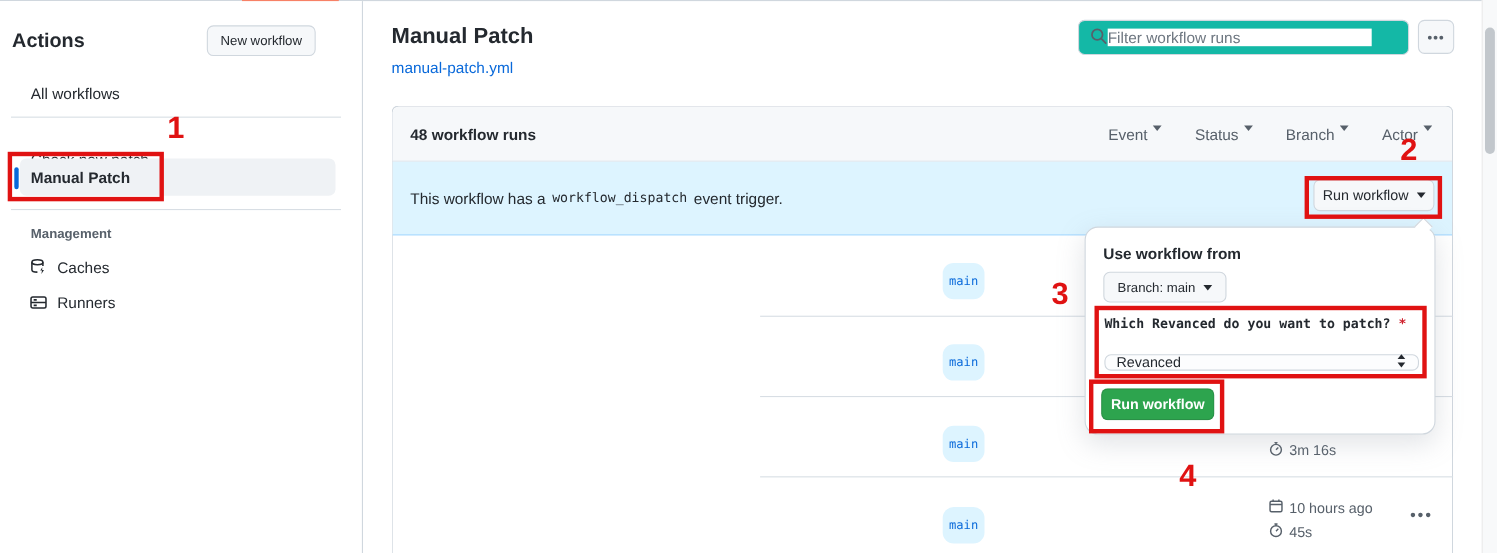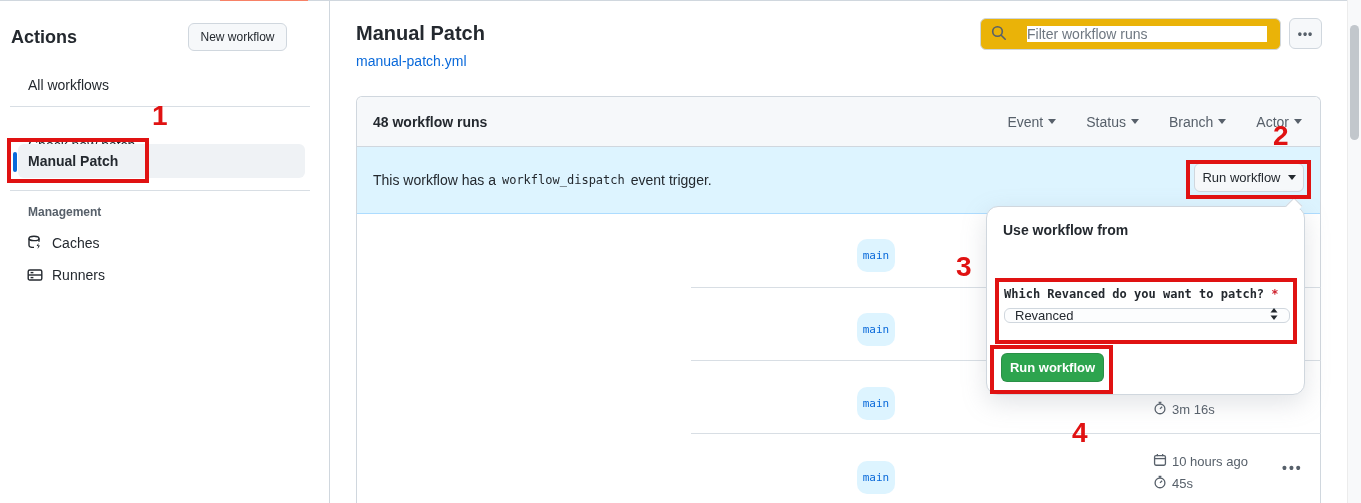--- a/index.html
+++ b/index.html
@@ -32,51 +32,51 @@
   .selected-item .lbl { margin-left:10px; font-weight:700; font-size:14px; }
   .selected-bar { position:absolute; top:151px; left:13px; width:4px; height:20px; background:#0969da; border-radius:3px; }
   .mgmt-header { position:absolute; top:204px; left:28px; font-size:12px; font-weight:700; color:#57606a; }
   .mgmt-item { position:absolute; left:27px; display:flex; align-items:center; gap:9px; font-size:14px; cursor:pointer; }
   .mgmt-caches { top:234px; } .mgmt-runners { top:266px; }
   .mgmt-item svg { display:block; }
 
   
   .page-title { position:absolute; top:22px; left:356px; font-size:20px; font-weight:600; }
   .file-link { position:absolute; top:53px; left:356px; font-size:14px; color:#0969da; cursor:pointer; }
-  .filter-box { position:absolute; top:18px; left:980px; width:301px; height:32px; border:1px solid #d0d7de; border-radius:6px; background:#eab308; display:flex; align-items:center; padding-left:10px; gap:20px; }
+  .filter-box { position:absolute; top:18px; left:980px; width:301px; height:32px; border:1px solid #d0d7de; border-radius:6px; background:#14b8a6; display:flex; align-items:center; padding-left:10px; gap:0; }
   .filter-box input { border:none; outline:none; font-size:14px; color:#24292f; width:240px; font-family:"Liberation Sans",sans-serif; }
   .filter-box input::placeholder { color:#6e7781; }
   .more-btn { position:absolute; top:18px; left:1289px; width:33px; height:31px; border-radius:6px; letter-spacing:1px; font-weight:700; color:#57606a; }
 
   
   .runs-card { position:absolute; top:96px; left:356px; width:965px; height:407px; border:1px solid #d0d7de; border-bottom:none; border-radius:6px 6px 0 0; background:#fff; }
   .runs-head { position:absolute; top:0; left:0; width:100%; height:50px; background:#f6f8fa; border-bottom:1px solid #d0d7de; border-radius:6px 6px 0 0; display:flex; align-items:center; justify-content:space-between; padding:0 16px; }
   .runs-count { font-weight:700; font-size:14px; }
   .head-filters { display:flex; gap:30px; margin-right:2px; }
-  .head-filter { color:#57606a; font-size:14px; display:flex; align-items:center; gap:5px; cursor:pointer; }
+  .head-filter { color:#57606a; font-size:14px; display:flex; gap:5px; cursor:pointer; }
   .caret { width:0; height:0; border-left:4px solid transparent; border-right:4px solid transparent; border-top:5px solid #57606a; display:inline-block; }
   .caret.dark { border-top-color:#24292f; }
 
   .banner { position:absolute; top:50px; left:0; width:100%; height:67px; background:#ddf4ff; border-bottom:1px solid rgba(84,174,255,0.35); display:flex; align-items:center; padding:16px 16px; font-size:14px; }
   .banner .code { font-family:"DejaVu Sans Mono",monospace; font-size:12px; margin:0 6px; }
   .run-workflow-dd { position:absolute; top:16px; left:837px; width:110px; height:29px; gap:7px; font-size:13px; }
 
   .row-divider { position:absolute; left:334px; width:630px; height:1px; background:#d8dee4; }
   .main-badge { position:absolute; left:500px; width:38px; height:33px; background:#ddf4ff; color:#0969da; border-radius:10px; font-family:"DejaVu Sans Mono",monospace; font-size:11px; display:flex; align-items:center; justify-content:center; cursor:pointer; }
   .meta { position:absolute; left:796px; display:flex; align-items:center; gap:5px; color:#57606a; font-size:13px; }
   .kebab { position:absolute; left:925px; color:#57606a; font-size:14px; letter-spacing:2px; font-weight:700; cursor:pointer; }
 
   
   .popover { position:absolute; top:206px; left:986px; width:319px; height:189px; background:#fff; border:1px solid #d0d7de; border-radius:12px; box-shadow:0 8px 24px rgba(140,149,159,0.25); z-index:5; }
   .popover-caret { position:absolute; top:200px; left:1288px; width:12px; height:12px; background:#fff; border-left:1px solid #d0d7de; border-top:1px solid #d0d7de; transform:rotate(45deg); z-index:6; }
   .pop-title { position:absolute; top:15px; left:16px; font-weight:700; font-size:14px; }
   .branch-btn { position:absolute; top:40px; left:16px; height:28px; padding:0 12px; gap:7px; font-size:12px; }
   .input-label { position:absolute; top:80px; left:17px; font-family:"DejaVu Sans Mono",monospace; font-size:12px; font-weight:700; }
   .input-label .req { color:#cf222e; }
-  .pop-select { position:absolute; top:101px; left:17px; width:286px; height:15px; border:1px solid #d0d7de; border-radius:6px; background:#fcfdfe; display:flex; align-items:center; justify-content:space-between; padding:0 10px; font-size:13px; cursor:pointer; }
+  .pop-select { position:absolute; top:115px; left:17px; width:286px; height:15px; border:1px solid #d0d7de; border-radius:6px; background:#fcfdfe; display:flex; align-items:center; justify-content:space-between; padding:0 10px; font-size:13px; cursor:pointer; }
   .run-btn-green { position:absolute; top:146px; left:14px; width:103px; height:29px; background:#2da44e; color:#fff; border:1px solid rgba(27,31,36,0.15); border-radius:6px; font-size:13px; font-weight:700; display:flex; align-items:center; justify-content:center; cursor:pointer; }
 
   
   .ann-box { position:absolute; border:4px solid #e01212; z-index:9; pointer-events:none; }
   .ann-num { position:absolute; color:#e01212; font-weight:700; font-size:28px; z-index:9; font-family:"Liberation Sans",sans-serif; }
   .box1 { top:138px; left:7px; width:142px; height:45px; }
   .box2 { top:160px; left:1186px; width:125px; height:39px; z-index:9; }
   .box3 { top:278px; left:995px; width:302px; height:66px; }
   .box4 { top:345px; left:990px; width:123px; height:49px; }
   .num1 { top:100px; left:152px; }
@@ -208,20 +208,24 @@
           <line x1="6.4" y1="1.6" x2="9.6" y2="1.6" stroke="#57606a" stroke-width="1.5"></line>
           <line x1="8" y1="1.6" x2="8" y2="3.4" stroke="#57606a" stroke-width="1.5"></line>
         </svg></span>
     <span>45s</span>
   </div>
   <div class="kebab" style="top:363px;">•••</div>
 </div>
 
 <div class="popover">
   <div class="pop-title">Use workflow from</div>
+  <button class="btn branch-btn">
+    <span>Branch: main</span>
+      <span class="caret dark"></span>
+  </button>
   <div class="input-label">
     <span>Which Revanced do you want to patch?</span> <span class="req">*</span>
   </div>
   <div class="pop-select">
     <span>Revanced</span>
     <span>
       <svg width="10" height="14" viewBox="0 0 10 14">
           <path d="M5 1 L8.5 5.4 H1.5 Z" fill="#24292f"></path>
           <path d="M5 13 L1.5 8.6 H8.5 Z" fill="#24292f"></path>
         </svg>

